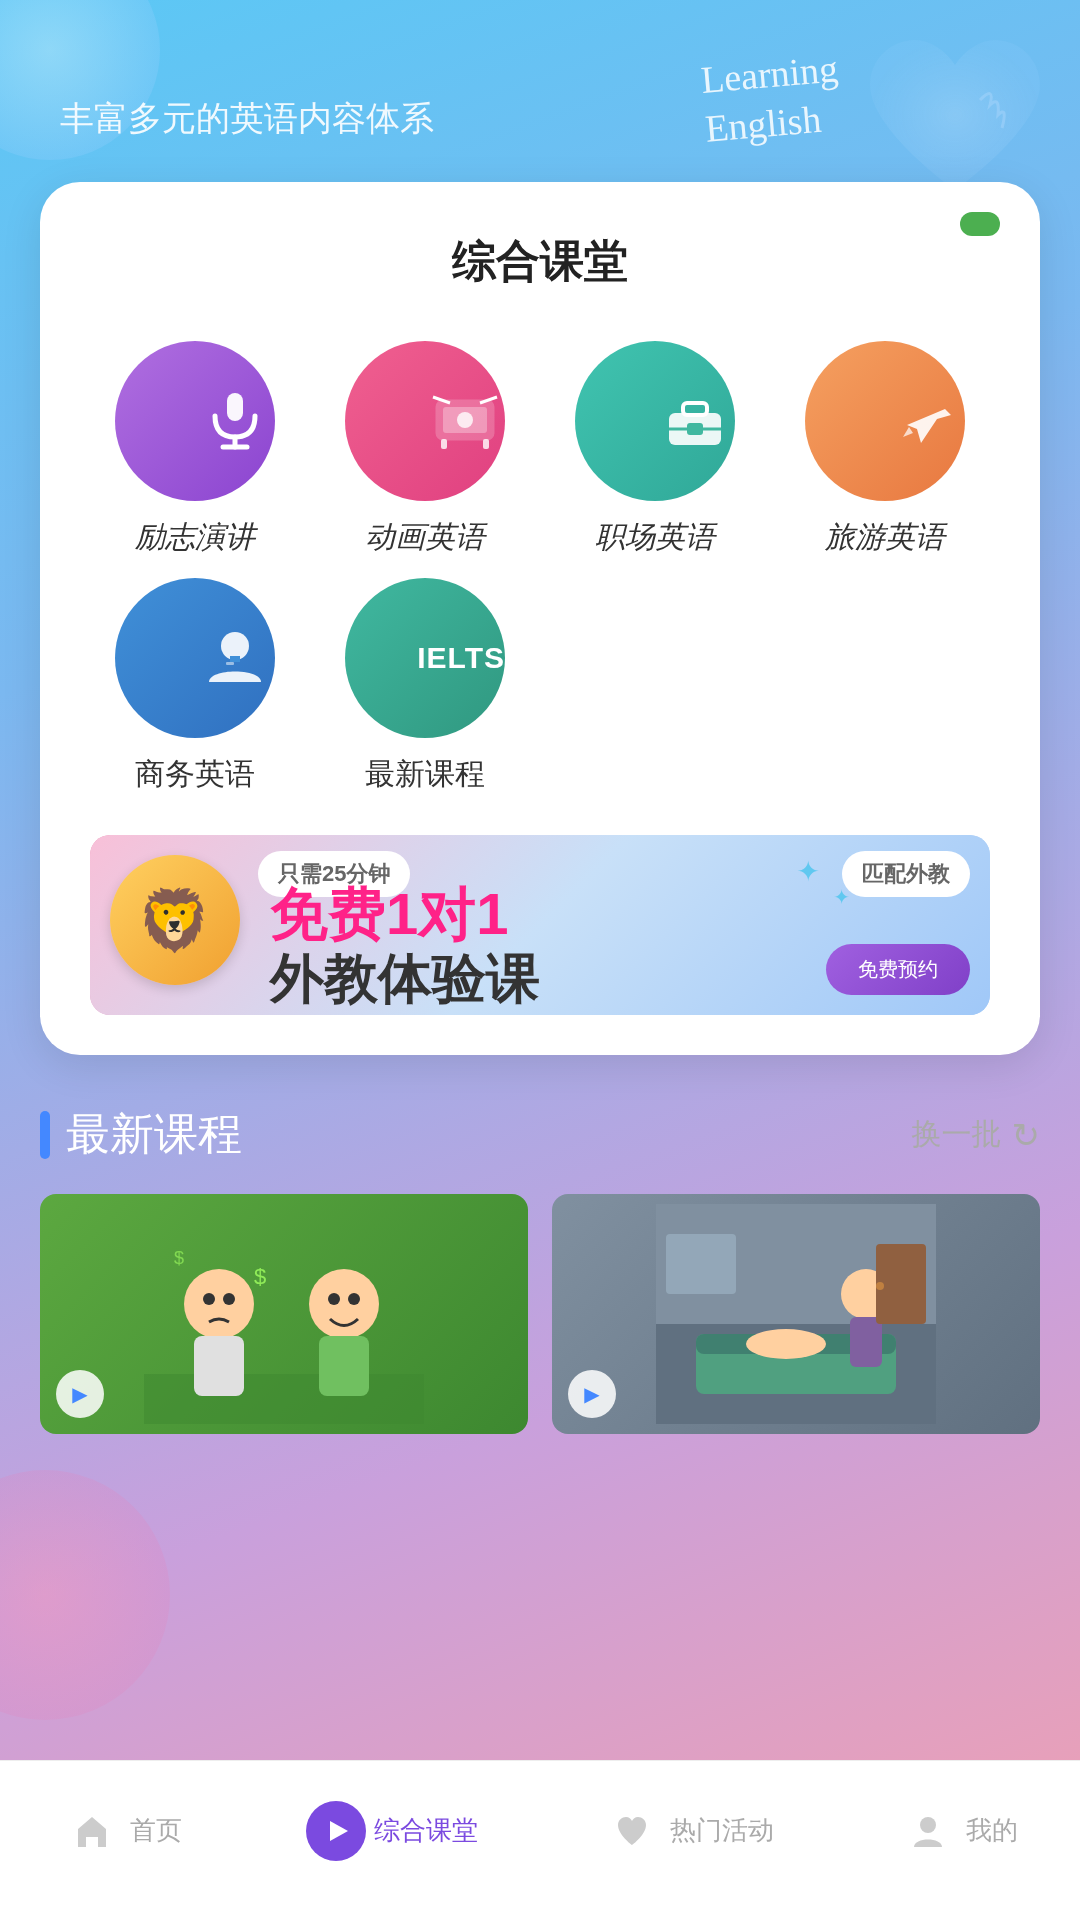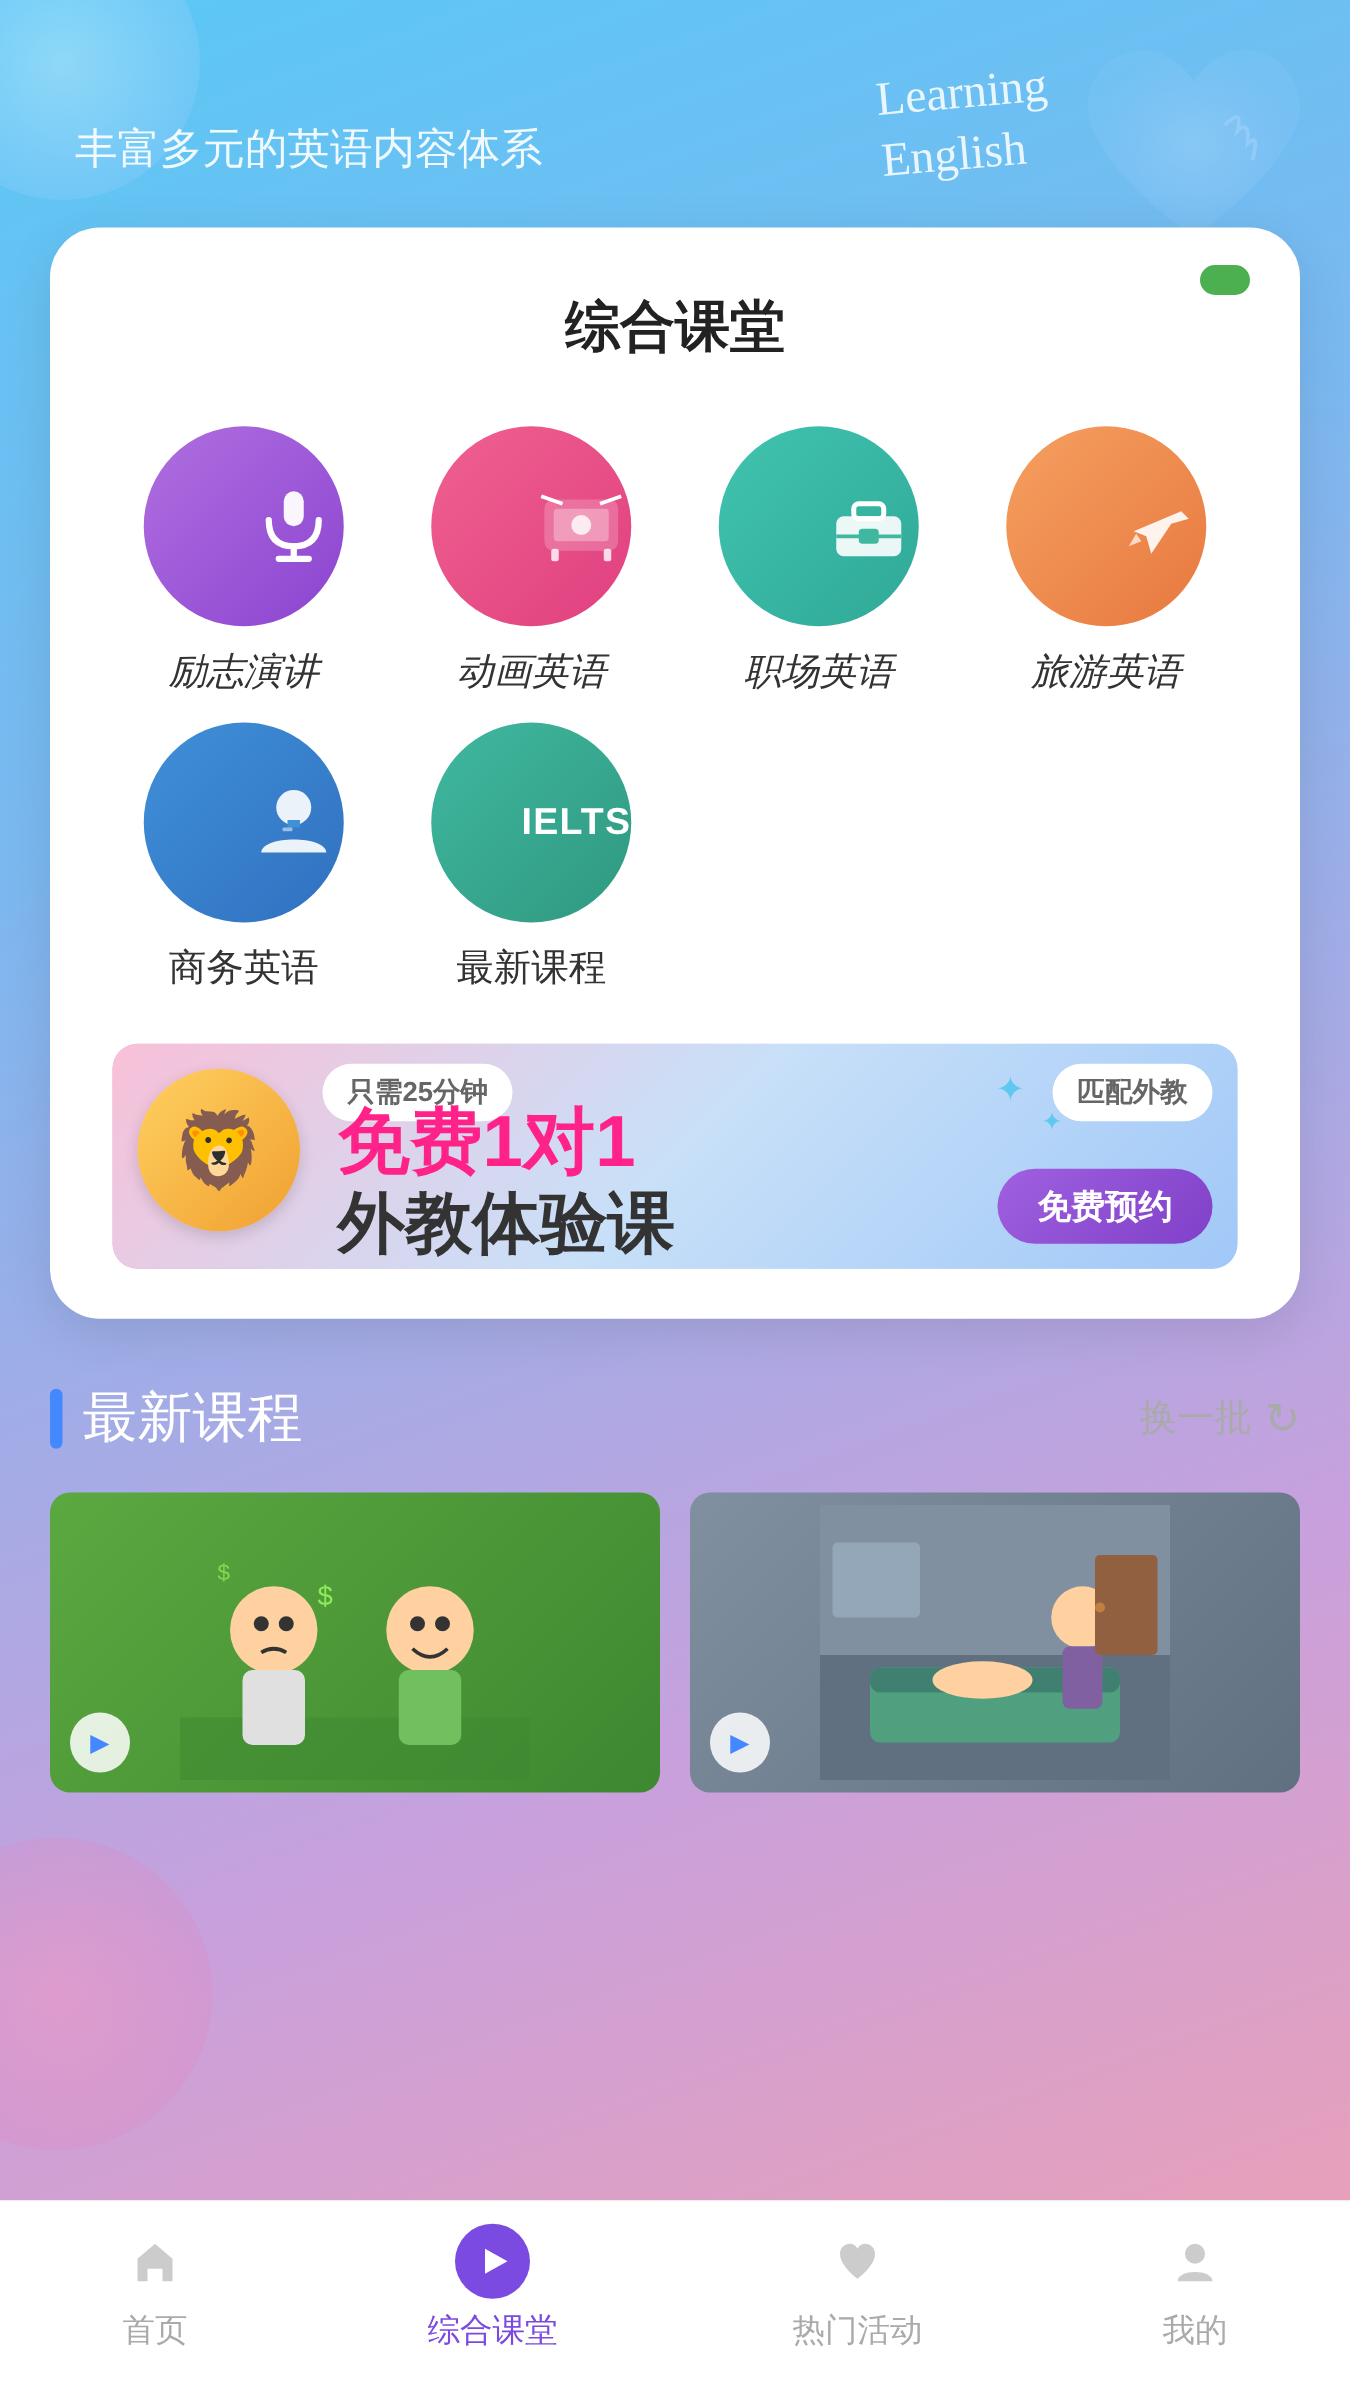--- a/index.html
+++ b/index.html
@@ -259,21 +259,21 @@
       background: white;
       display: flex;
       align-items: center;
       justify-content: space-around;
       z-index: 10;
       border-top: 1px solid #eee;
       padding-bottom: 20px;
     }
     .nav-item {
       display: flex;
-      flex-direction: column;
+      flex-direction: row;
       align-items: center;
       gap: 8px;
     }
     .nav-icon {
       width: 60px;
       height: 60px;
       border-radius: 50%;
       display: flex;
       align-items: center;
       justify-content: center;
@@ -424,21 +424,21 @@
 
     <div style="position:absolute;left:180px;top:50px;z-index:3;">
       <div style="font-size:58px;font-weight:900;color:#333;line-height:1;">
         <span style="color:#ff2288;">免费1对1</span>
       </div>
       <div style="font-size:54px;font-weight:900;color:#333;">外教体验课</div>
     </div>
 
     <div style="position:absolute;right:20px;top:16px;background:white;border-radius:50px;padding:8px 20px;font-size:22px;color:#666;font-weight:600;z-index:3;">匹配外教</div>
 
-    <div style="position:absolute;right:20px;bottom:20px;background:linear-gradient(135deg,#a060e0,#8040c8);color:white;border-radius:50px;padding:12px 32px;font-size:27px;font-weight:700;z-index:3;margin-top:34px;">免费预约</div>
+    <div style="position:absolute;right:20px;bottom:20px;background:linear-gradient(135deg,#a060e0,#8040c8);color:white;border-radius:50px;padding:12px 32px;font-size:20px;font-weight:400;z-index:3;margin-top:34px;">免费预约</div>
 
     <div style="position:absolute;right:170px;top:20px;font-size:28px;z-index:3;color:#60c8f0;">✦</div>
     <div style="position:absolute;right:140px;top:50px;font-size:20px;z-index:3;color:#60c8f0;">✦</div>
   </div>
 
 </div>
 
 <div class="latest-section">
   <div class="latest-header">
     <div class="latest-title-wrapper">

